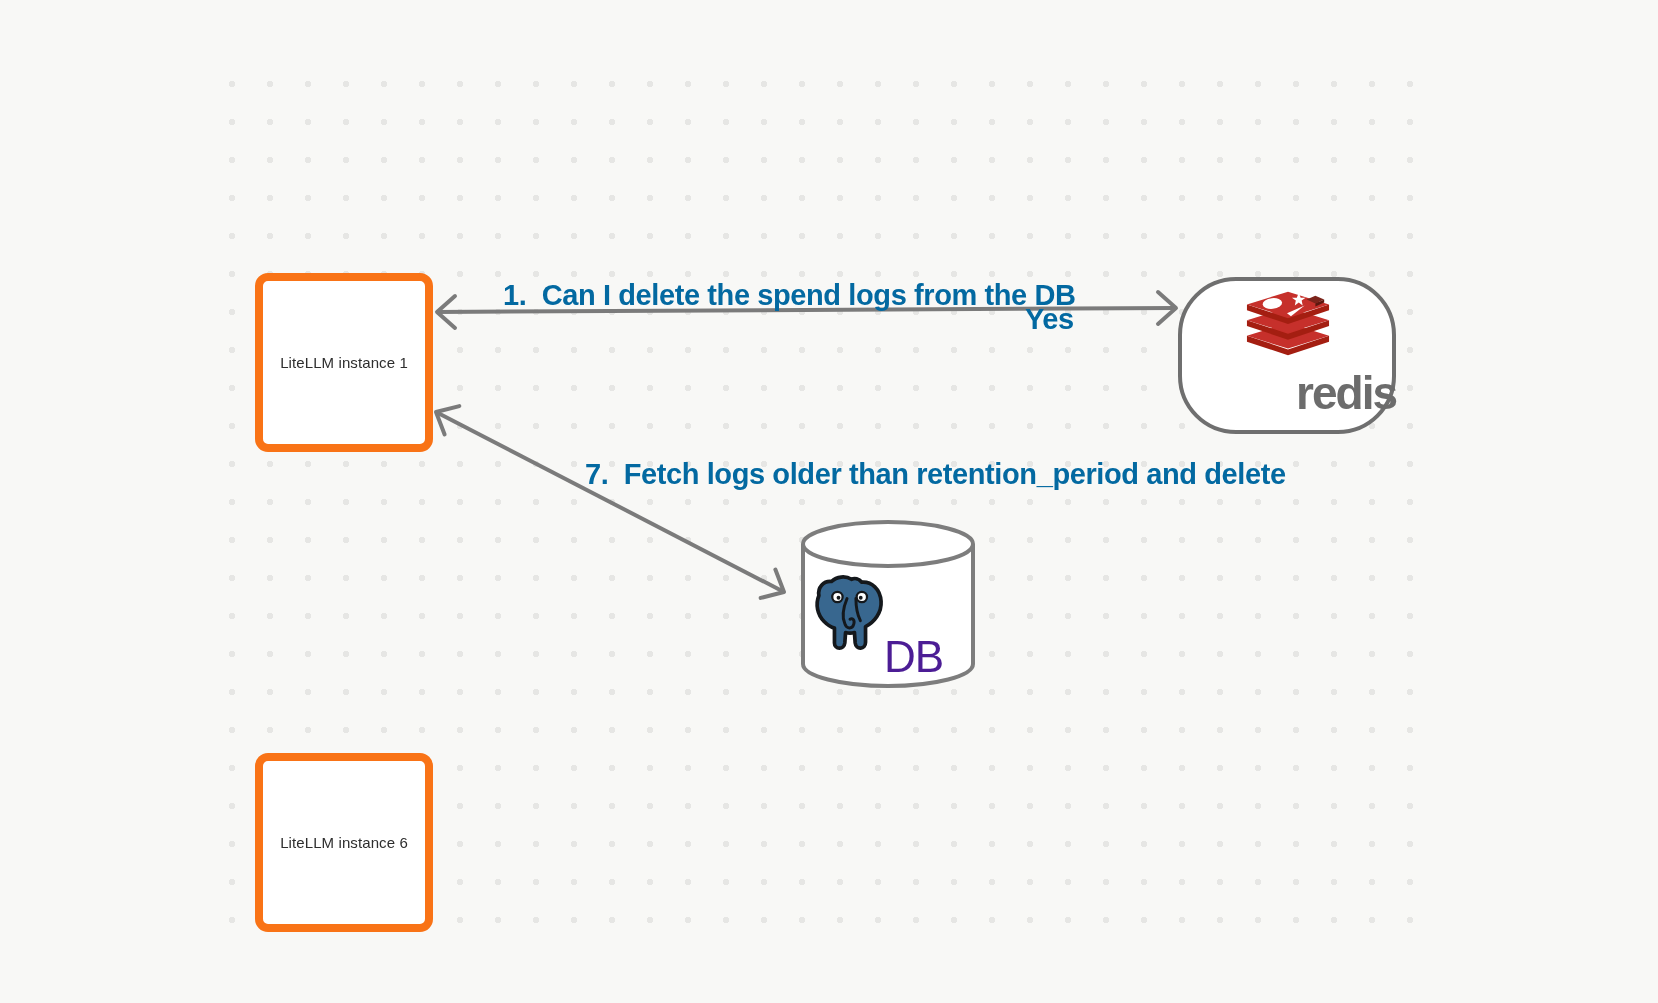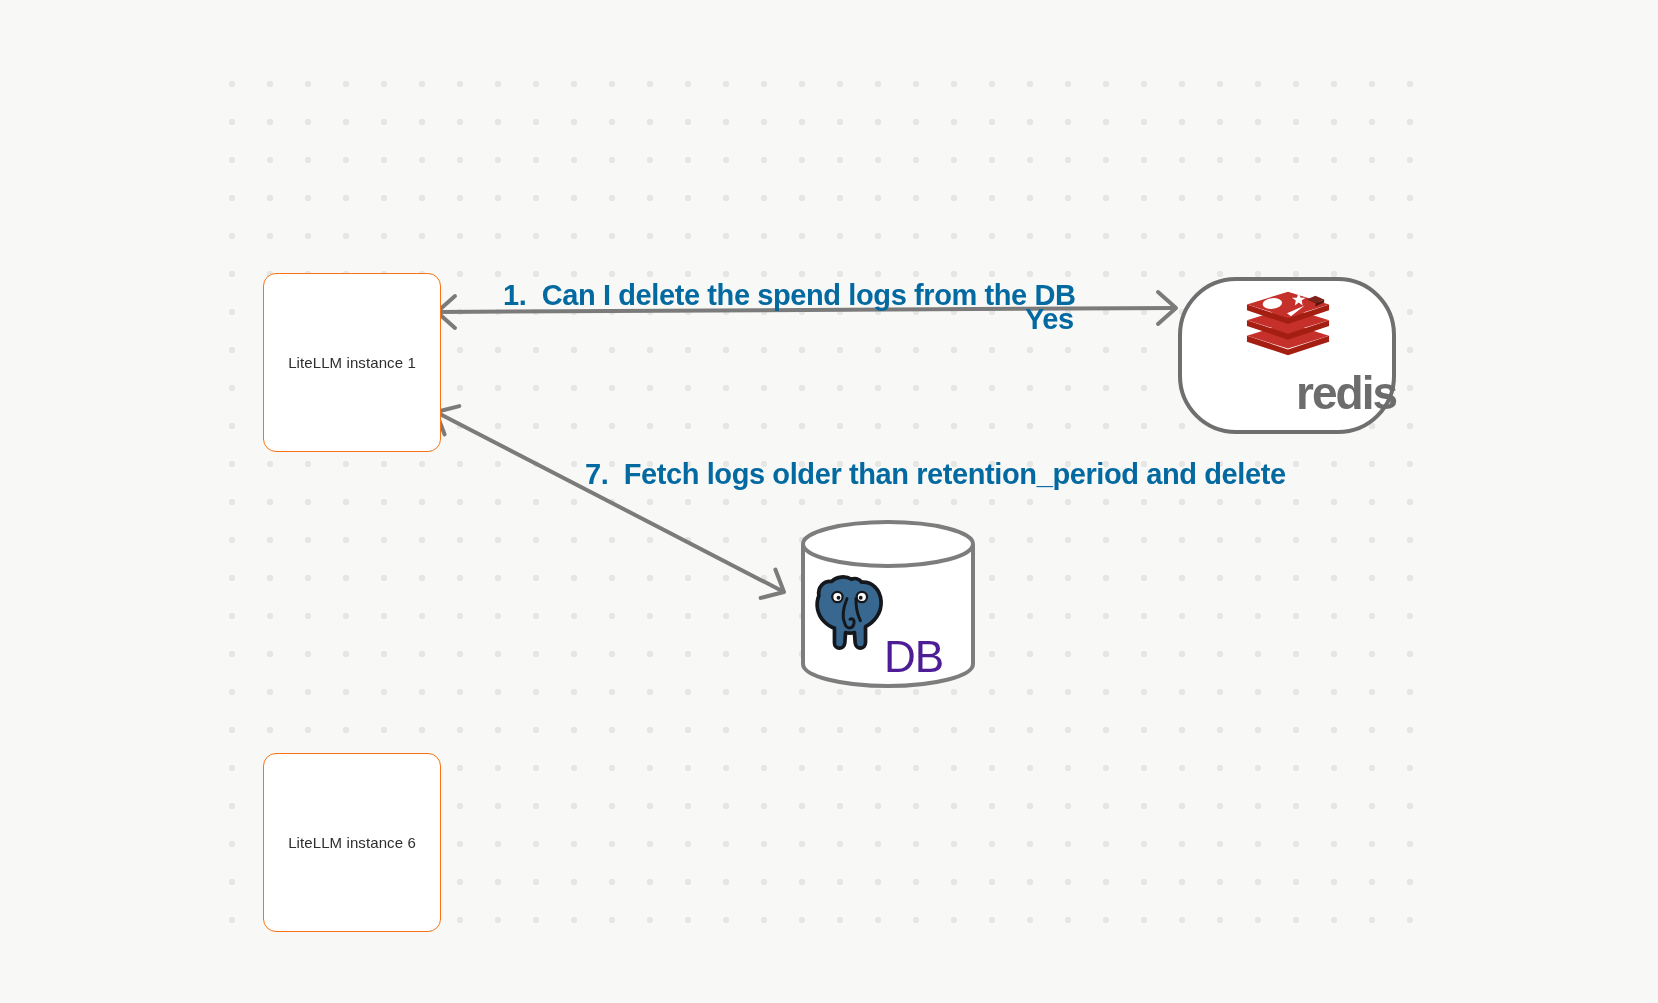--- a/index.html
+++ b/index.html
@@ -18,23 +18,23 @@
     left:213px;top:65px;
     width:1216px;height:874px;
     background-image:radial-gradient(circle, #e6e6e4 3px, transparent 3.2px);
     background-size:38px 38px;
   }
   .node-box{
     position:absolute;
     width:178px;height:179px;
     box-sizing:border-box;
     background:#ffffff;
-    border:1px solid #f97316;
+    border:8px solid #f97316;
     border-radius:13px;
-    display:flex;align-items:center;justify-content:center;margin-left:8px;
+    display:flex;align-items:center;justify-content:center;
   }
   .node-box .label{
     font-size:15px;
     color:#2e2e2e;
     letter-spacing:0.1px;
   }
   #inst-1{left:255px;top:273px;}
   #inst-2{left:255px;top:514px;}
   #inst-3{left:255px;top:753px;}
   #redis-node{

